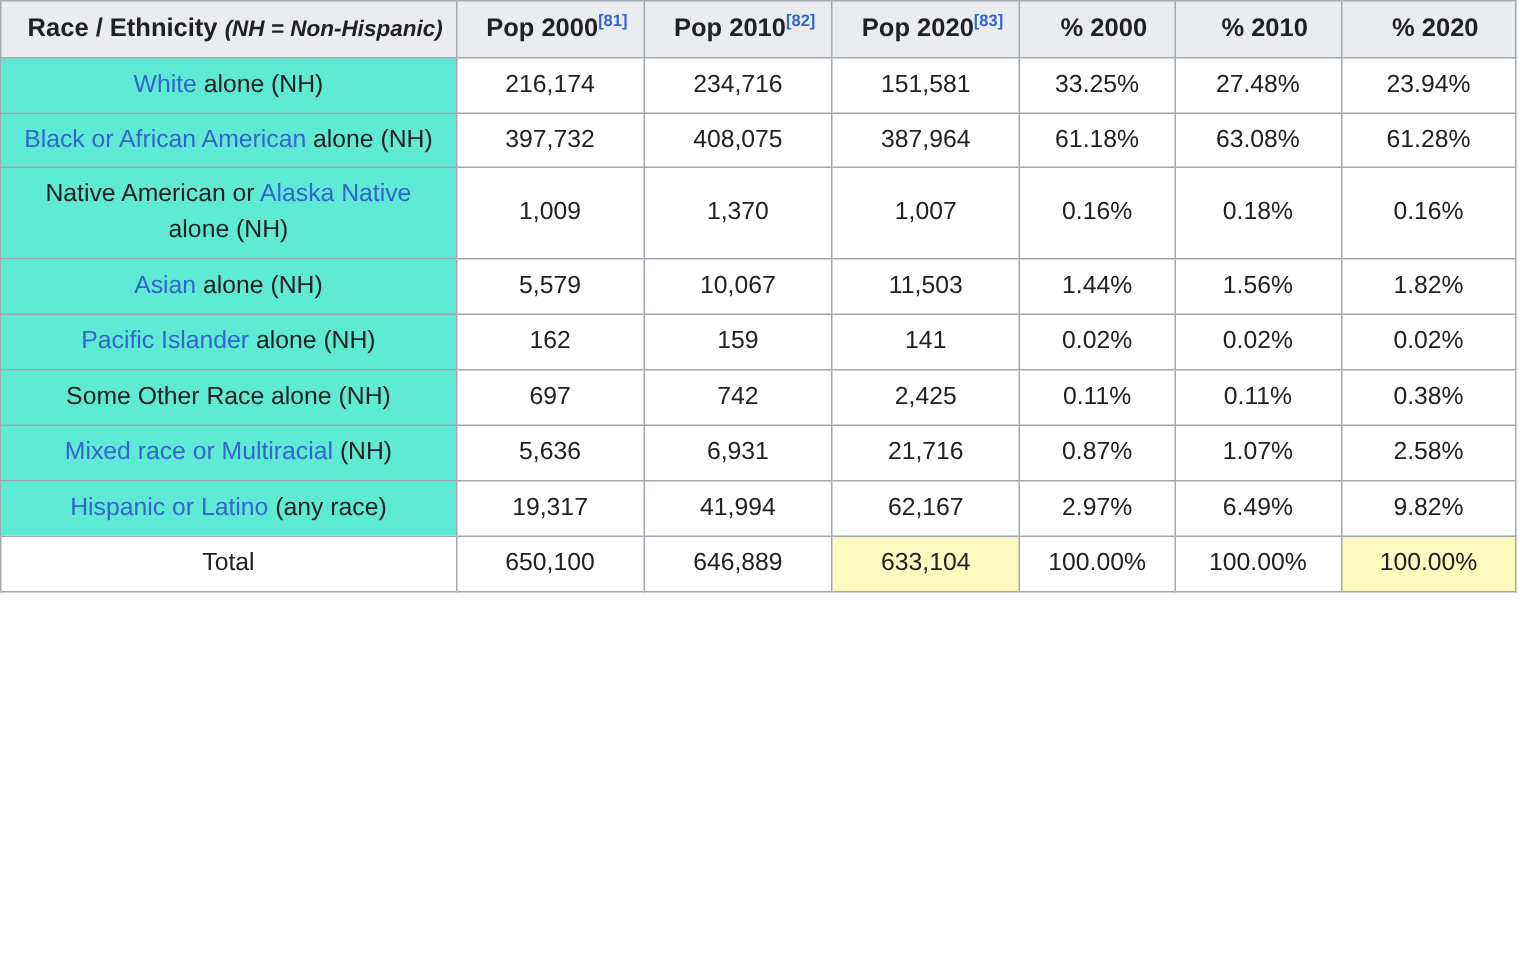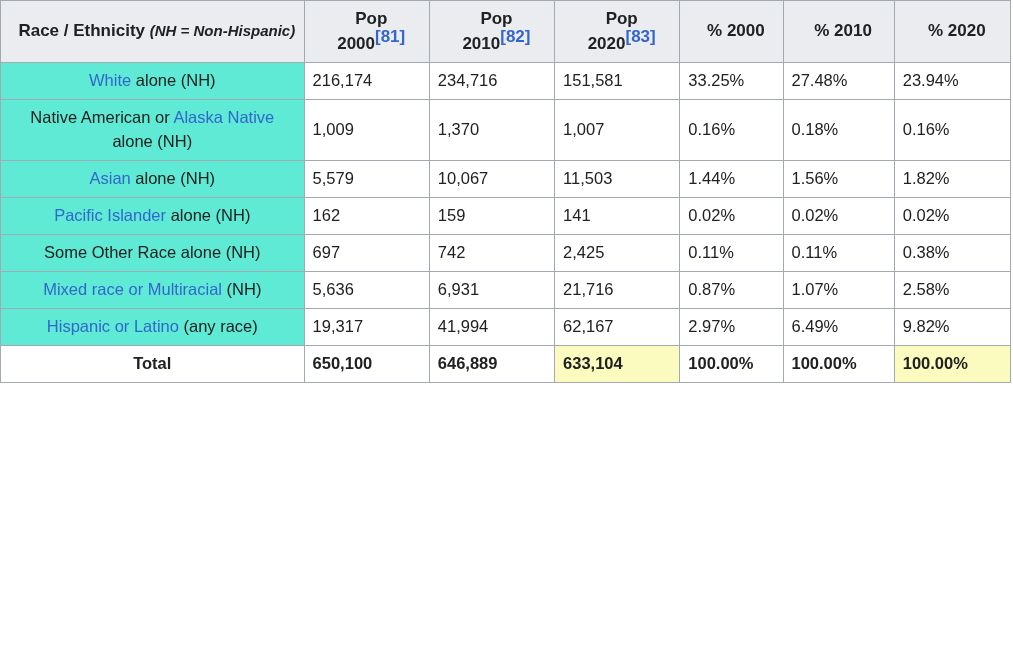--- a/index.html
+++ b/index.html
@@ -42,36 +42,36 @@
   th.highlight-head,
   td.highlight-cell {
     background: #fbfbbf;
   }
   td.race-label {
     text-align: center;
     background: #5eead4;
     font-size: 17px;
   }
   td.num {
-    text-align: left;
+    text-align: center;
     background: #ffffff;
     white-space: nowrap;
   }
   tr.total-row td {
-    font-weight: bold;
+    font-weight: normal;
     background: #ffffff;
   }
   tr.total-row td.highlight-cell {
     background: #fbfbbf;
   }
   .wlink {
     color: #3366cc;
   }
   .ref {
-    font-size: 17px;
+    font-size: 11px;
     vertical-align: super;
     color: #3366cc;
     line-height: 0;
   }
   .nh-note {
     font-style: italic;
     font-weight: bold;
     font-size: 15px;
   }
   
@@ -120,20 +120,29 @@
       <tr>
         <td class="race-label"><span class="wlink">White</span><span> alone (NH)</span></td>
         <td class="num">216,174</td>
         <td class="num">234,716</td>
         <td class="num highlight-cell">151,581</td>
         <td class="num">33.25%</td>
         <td class="num">27.48%</td>
         <td class="num highlight-cell">23.94%</td>
       </tr>
       <tr>
+        <td class="race-label"><span class="wlink">Black or African American</span><span> alone (NH)</span></td>
+        <td class="num">397,732</td>
+        <td class="num">408,075</td>
+        <td class="num highlight-cell">387,964</td>
+        <td class="num">61.18%</td>
+        <td class="num">63.08%</td>
+        <td class="num highlight-cell">61.28%</td>
+      </tr>
+      <tr>
         <td class="race-label"><span>Native American or </span><span class="wlink">Alaska Native</span><span> alone (NH)</span></td>
         <td class="num">1,009</td>
         <td class="num">1,370</td>
         <td class="num highlight-cell">1,007</td>
         <td class="num">0.16%</td>
         <td class="num">0.18%</td>
         <td class="num highlight-cell">0.16%</td>
       </tr>
       <tr>
         <td class="race-label"><span class="wlink">Asian</span><span> alone (NH)</span></td>

